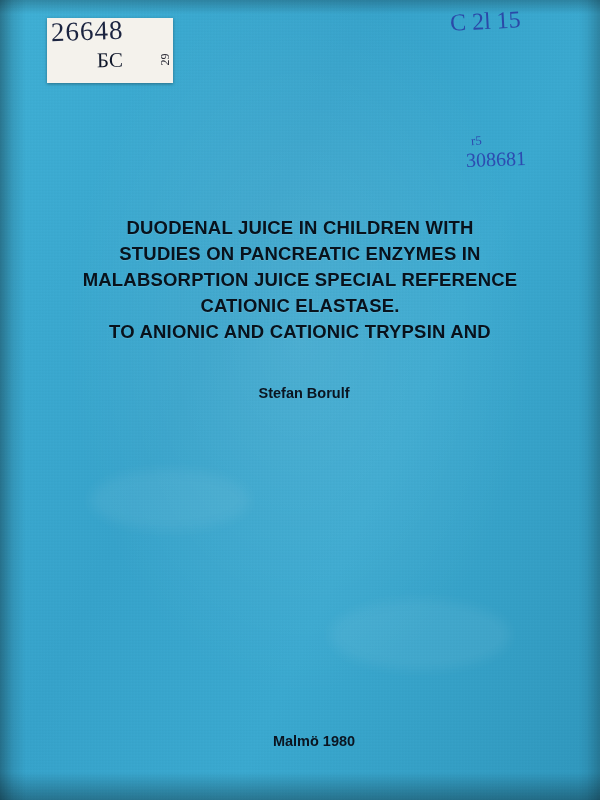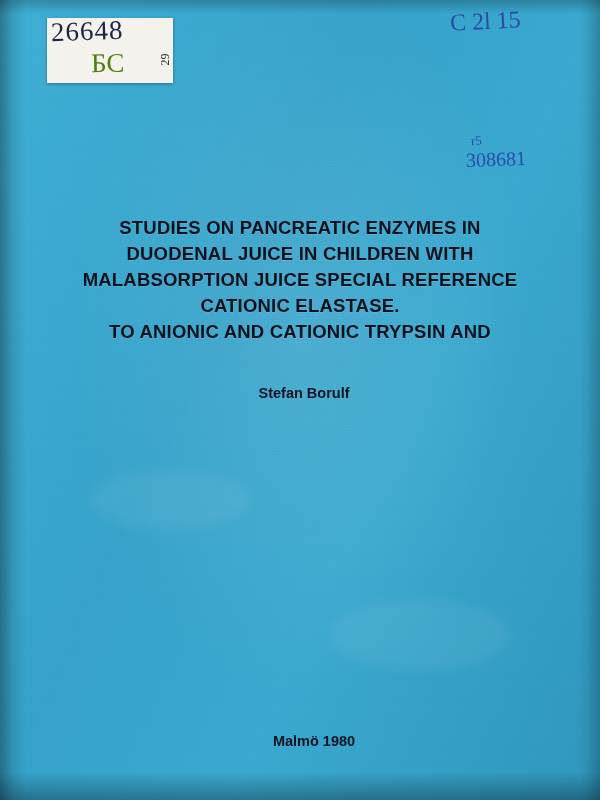--- a/index.html
+++ b/index.html
@@ -72,25 +72,25 @@
     left: 4px;
     top: -2px;
     font-family: "Liberation Serif", serif;
     font-size: 27px;
     color: #1b2440;
     letter-spacing: 1px;
     transform: rotate(-2deg);
   }
   .label-sticker .sub {
     position: absolute;
-    left: 44px;
+    left: 50px;
     top: 30px;
     font-family: "Liberation Serif", serif;
-    font-size: 27px;
-    color: #4d7c0f;
+    font-size: 21px;
+    color: #0f172a;
     transform: rotate(-1deg);
   }
   .label-sticker .vert {
     position: absolute;
     right: 2px;
     top: 34px;
     font-family: "Liberation Serif", serif;
     font-size: 12px;
     color: #2a2a35;
     transform: rotate(-90deg);
@@ -188,22 +188,22 @@
     <span class="num">26648</span>
     <span class="sub">БС</span>
     <span class="vert">29</span>
   </div>
 
   <div class="ink ink-top-right">C 2l 15</div>
   <div class="ink ink-mid-right-small">r5</div>
   <div class="ink ink-mid-right">308681</div>
 
   <div class="title-block">
+    <div class="title-line">DUODENAL JUICE IN CHILDREN WITH</div>
     <div class="title-line">STUDIES ON PANCREATIC ENZYMES IN</div>
-    <div class="title-line">DUODENAL JUICE IN CHILDREN WITH</div>
     <div class="title-line">MALABSORPTION JUICE SPECIAL REFERENCE</div>
     <div class="title-line">CATIONIC ELASTASE.</div>
     <div class="title-line">TO ANIONIC AND CATIONIC TRYPSIN AND</div>
   </div>
 
   <div class="author">Stefan Borulf</div>
   <div class="imprint">Malmö 1980</div>
 </div>
 
 </body></html>

